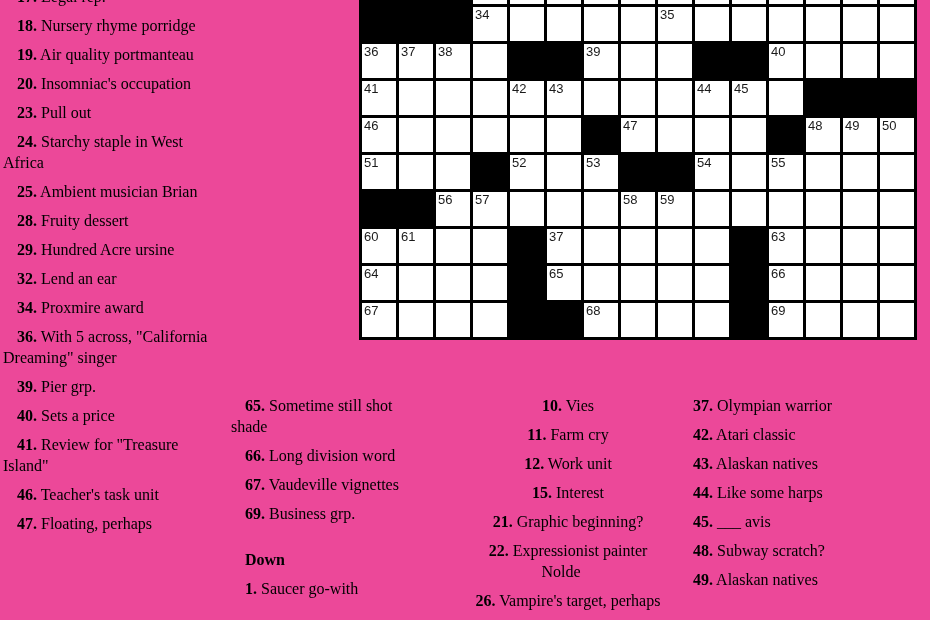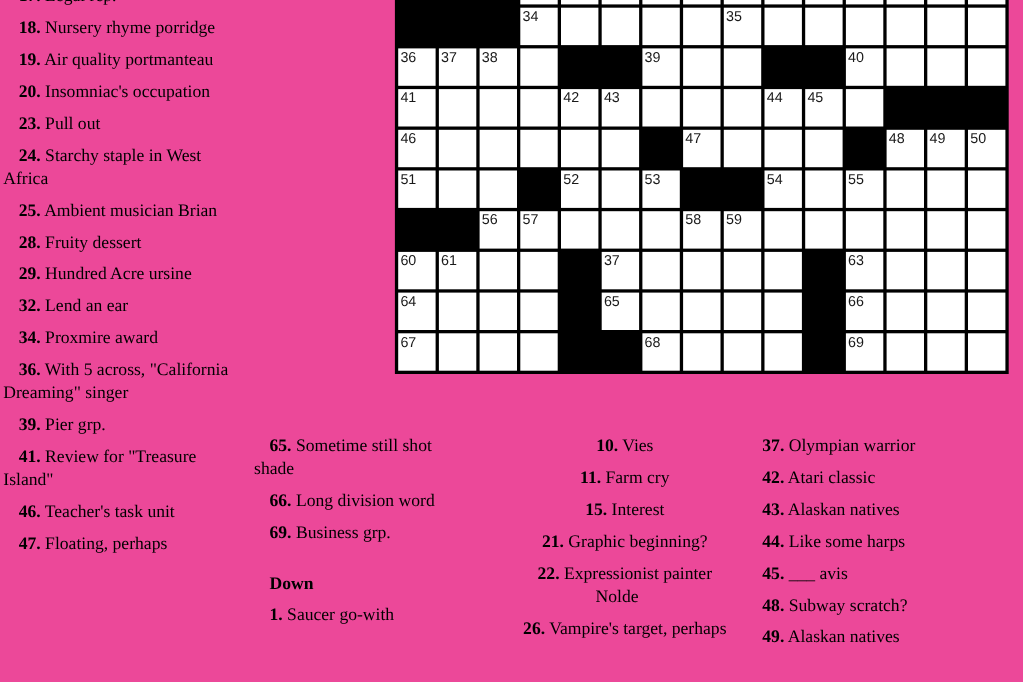--- a/index.html
+++ b/index.html
@@ -36,20 +36,21 @@
       <p class="clue"><b>20.</b><span> Insomniac's occupation</span></p>
       <p class="clue"><b>23.</b><span> Pull out</span></p>
       <p class="clue"><b>24.</b><span> Starchy staple in West Africa</span></p>
       <p class="clue"><b>25.</b><span> Ambient musician Brian</span></p>
       <p class="clue"><b>28.</b><span> Fruity dessert</span></p>
       <p class="clue"><b>29.</b><span> Hundred Acre ursine</span></p>
       <p class="clue"><b>32.</b><span> Lend an ear</span></p>
       <p class="clue"><b>34.</b><span> Proxmire award</span></p>
       <p class="clue"><b>36.</b><span> With 5 across, "California Dreaming" singer</span></p>
       <p class="clue"><b>39.</b><span> Pier grp.</span></p>
+      <p class="clue"><b>40.</b><span> Sets a price</span></p>
       <p class="clue"><b>41.</b><span> Review for "Treasure Island"</span></p>
       <p class="clue"><b>46.</b><span> Teacher's task unit</span></p>
       <p class="clue"><b>47.</b><span> Floating, perhaps</span></p>
     </div>
 
   <div class="grid">
       <div class="cell blk"></div>
       <div class="cell blk"></div>
       <div class="cell blk"></div>
       <div class="cell"></div>
@@ -270,31 +271,33 @@
       </div>
       <div class="cell"></div>
       <div class="cell"></div>
       <div class="cell"></div>
     </div>
 
   <div class="clue-col col-2">
     <div>
         <p class="clue"><b>65.</b><span> Sometime still shot shade</span></p>
         <p class="clue"><b>66.</b><span> Long division word</span></p>
+        <p class="clue"><b>67.</b><span> Vaudeville vignettes</span></p>
         <p class="clue"><b>69.</b><span> Business grp.</span></p>
       </div>
     <div class="down-hdr">Down</div>
     <div>
         <p class="clue"><b>1.</b><span> Saucer go-with</span></p>
       </div>
   </div>
 
   <div class="clue-col col-3">
       <p class="clue"><b>10.</b><span> Vies</span></p>
       <p class="clue"><b>11.</b><span> Farm cry</span></p>
+      <p class="clue"><b>12.</b><span> Work unit</span></p>
       <p class="clue"><b>15.</b><span> Interest</span></p>
       <p class="clue"><b>21.</b><span> Graphic beginning?</span></p>
       <p class="clue"><b>22.</b><span> Expressionist painter Nolde</span></p>
       <p class="clue"><b>26.</b><span> Vampire's target, perhaps</span></p>
     </div>
 
   <div class="clue-col col-4">
       <p class="clue"><b>37.</b><span> Olympian warrior</span></p>
       <p class="clue"><b>42.</b><span> Atari classic</span></p>
       <p class="clue"><b>43.</b><span> Alaskan natives</span></p>

